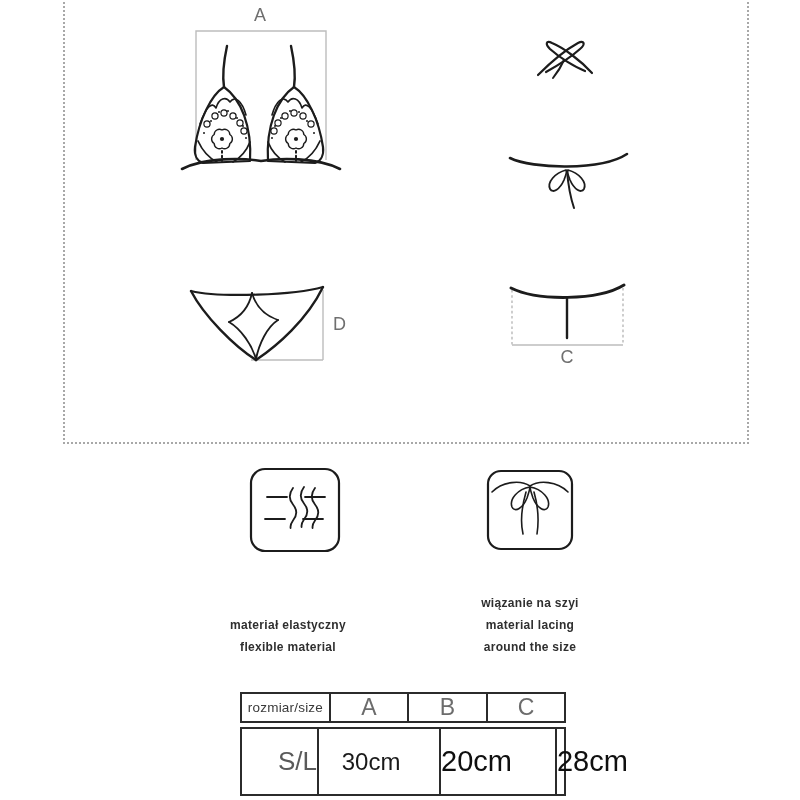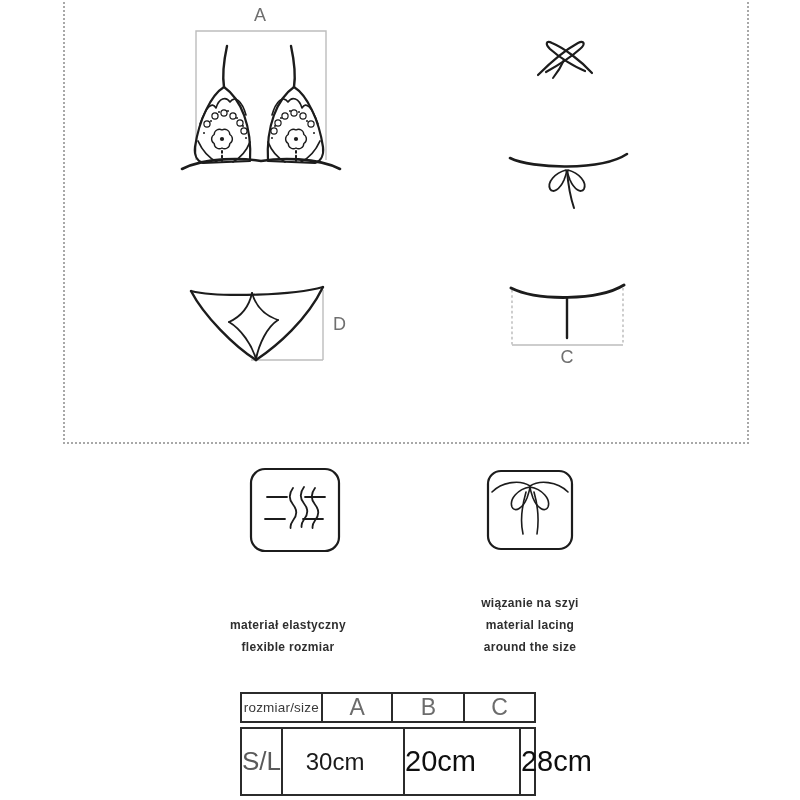--- a/index.html
+++ b/index.html
@@ -24,34 +24,34 @@
   .measure-dash{stroke:#b9b9b9;stroke-width:1.4px;fill:none;stroke-dasharray:2.6 2.6;}
   .lbl{fill:#6f6f6f;font-family:"Liberation Sans",sans-serif;font-size:18px;}
   .caption{
     position:absolute;text-align:center;color:#2f2f2f;
     font-size:12px;line-height:22px;font-weight:700;letter-spacing:.3px;margin-top:32px;
   }
   .caption-left{left:168px;top:582px;width:240px;}
   .caption-right{left:410px;top:560px;width:240px;}
   
   .tbl{
-    position:absolute;left:240px;width:296px;box-sizing:border-box;
+    position:absolute;left:240px;width:326px;box-sizing:border-box;
     border:2px solid #2b2b2b;display:flex;background:#fff;
   }
   .tbl-header{top:692px;height:31px;}
   .tbl-row{top:727px;height:69px;}
   .cell{
     box-sizing:border-box;display:flex;align-items:center;justify-content:center;
     height:100%;
   }
   .cell + .cell{border-left:2px solid #2b2b2b;}
   .c1{width:88px}.c2{width:79px}.c3{width:80px}.c4{width:79px}
   .hdr-label{font-size:13.5px;color:#3a3a3a;letter-spacing:.2px;}
   .hdr-col{font-size:23px;color:#6c6c6c;}
-  .row-size{font-size:26px;color:#5a5a5a;}
+  .row-size{font-size:26px;color:#5a5a5a;margin-left:36px;}
   .val-a{font-size:24px;color:#1a1a1a;padding-left:27px;}
   .val-b,.val-c{font-size:29px;color:#0f0f0f;margin-left:43px;}
 </style>
 </head>
 <body>
 
 <div class="page">
 
   <div class="dotted-box"></div>
 
@@ -138,21 +138,21 @@
       <path class="ink w16" d="M568 492 C557 481 539 480 530 486"></path>
       <path class="ink w16" d="M530 487 C518 489 509 499 512 507 C515 513 523 508 527 498 C529 492 530 488 530 487 Z"></path>
       <path class="ink w16" d="M530 487 C542 489 551 499 548 507 C545 513 537 508 533 498 C531 492 530 488 530 487 Z"></path>
       <path class="ink w16" d="M526 492 C522 506 520 521 523 534"></path>
       <path class="ink w16" d="M534 492 C538 506 539 521 537 534"></path>
     </g>
   </svg>
 
   <div class="caption caption-left">
     <div>materiał elastyczny</div>
-    <div>flexible rozmiar</div>
+    <div>flexible material</div>
   </div>
   <div class="caption caption-right">
     <div>wiązanie na szyi</div>
     <div>material lacing</div>
     <div>around the size</div>
   </div>
 
   <div class="tbl tbl-header">
     <div class="cell c1 hdr-label">rozmiar/size</div>
     <div class="cell c2 hdr-col">A</div>

